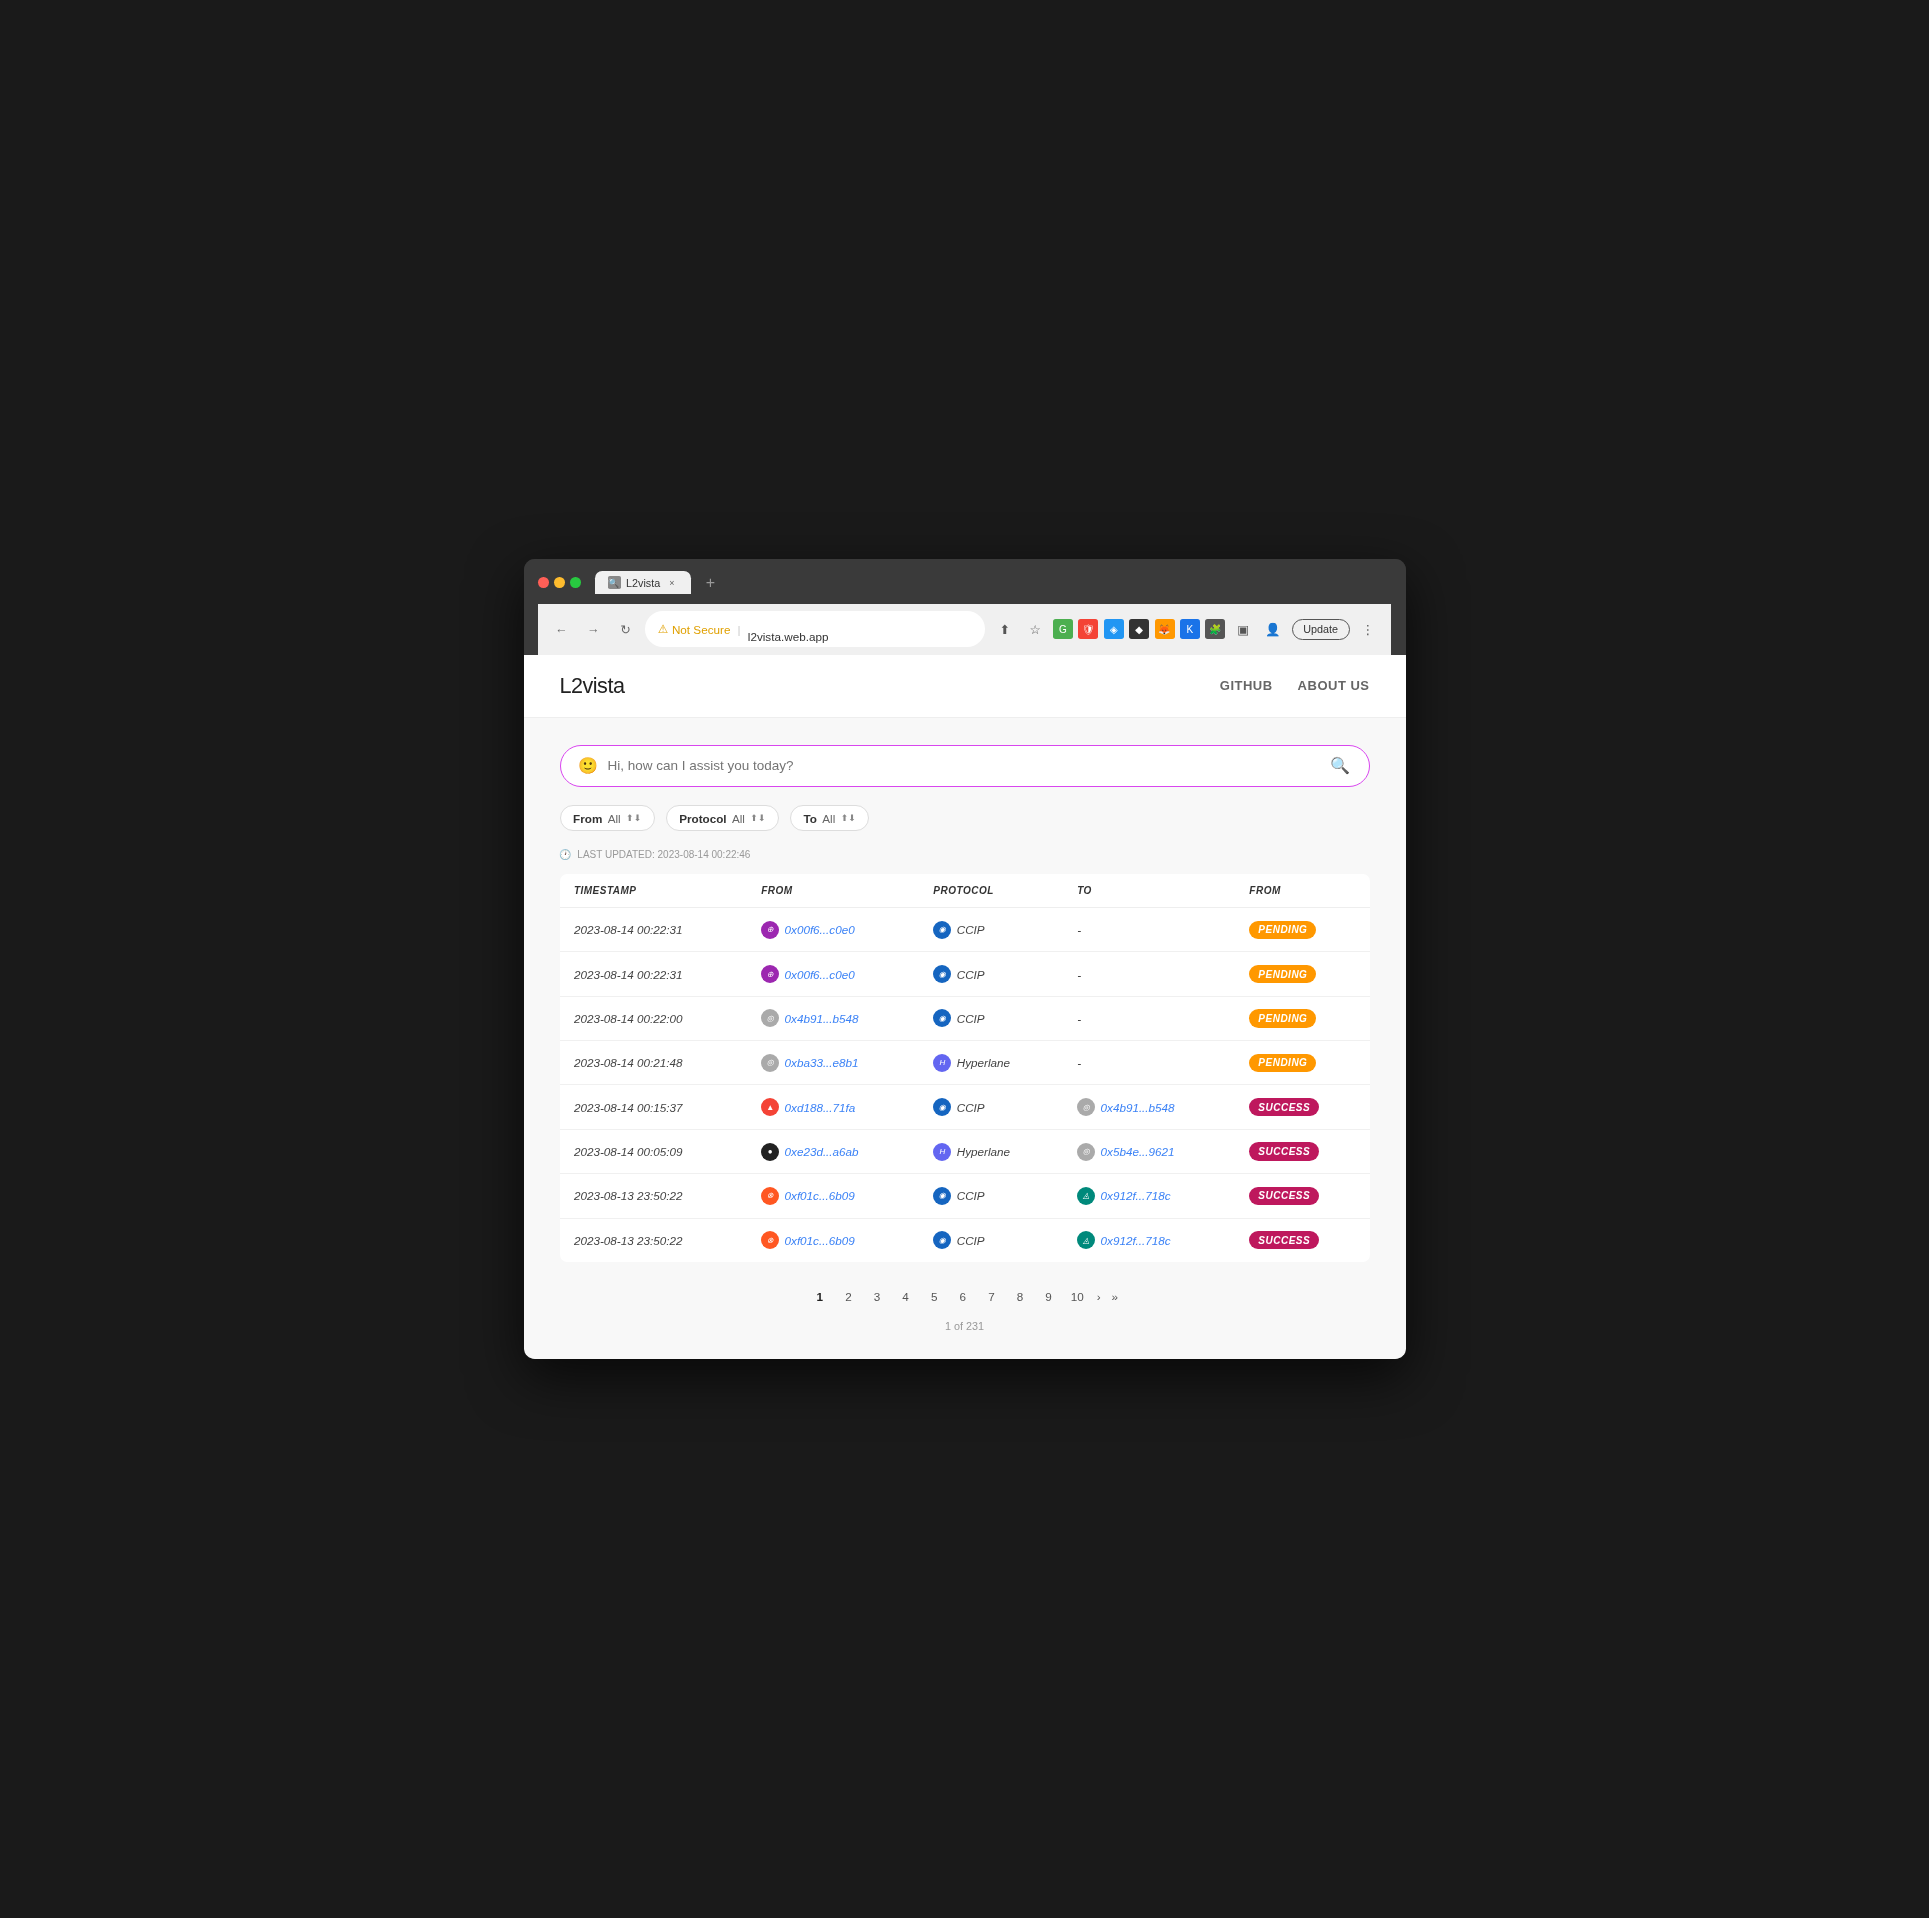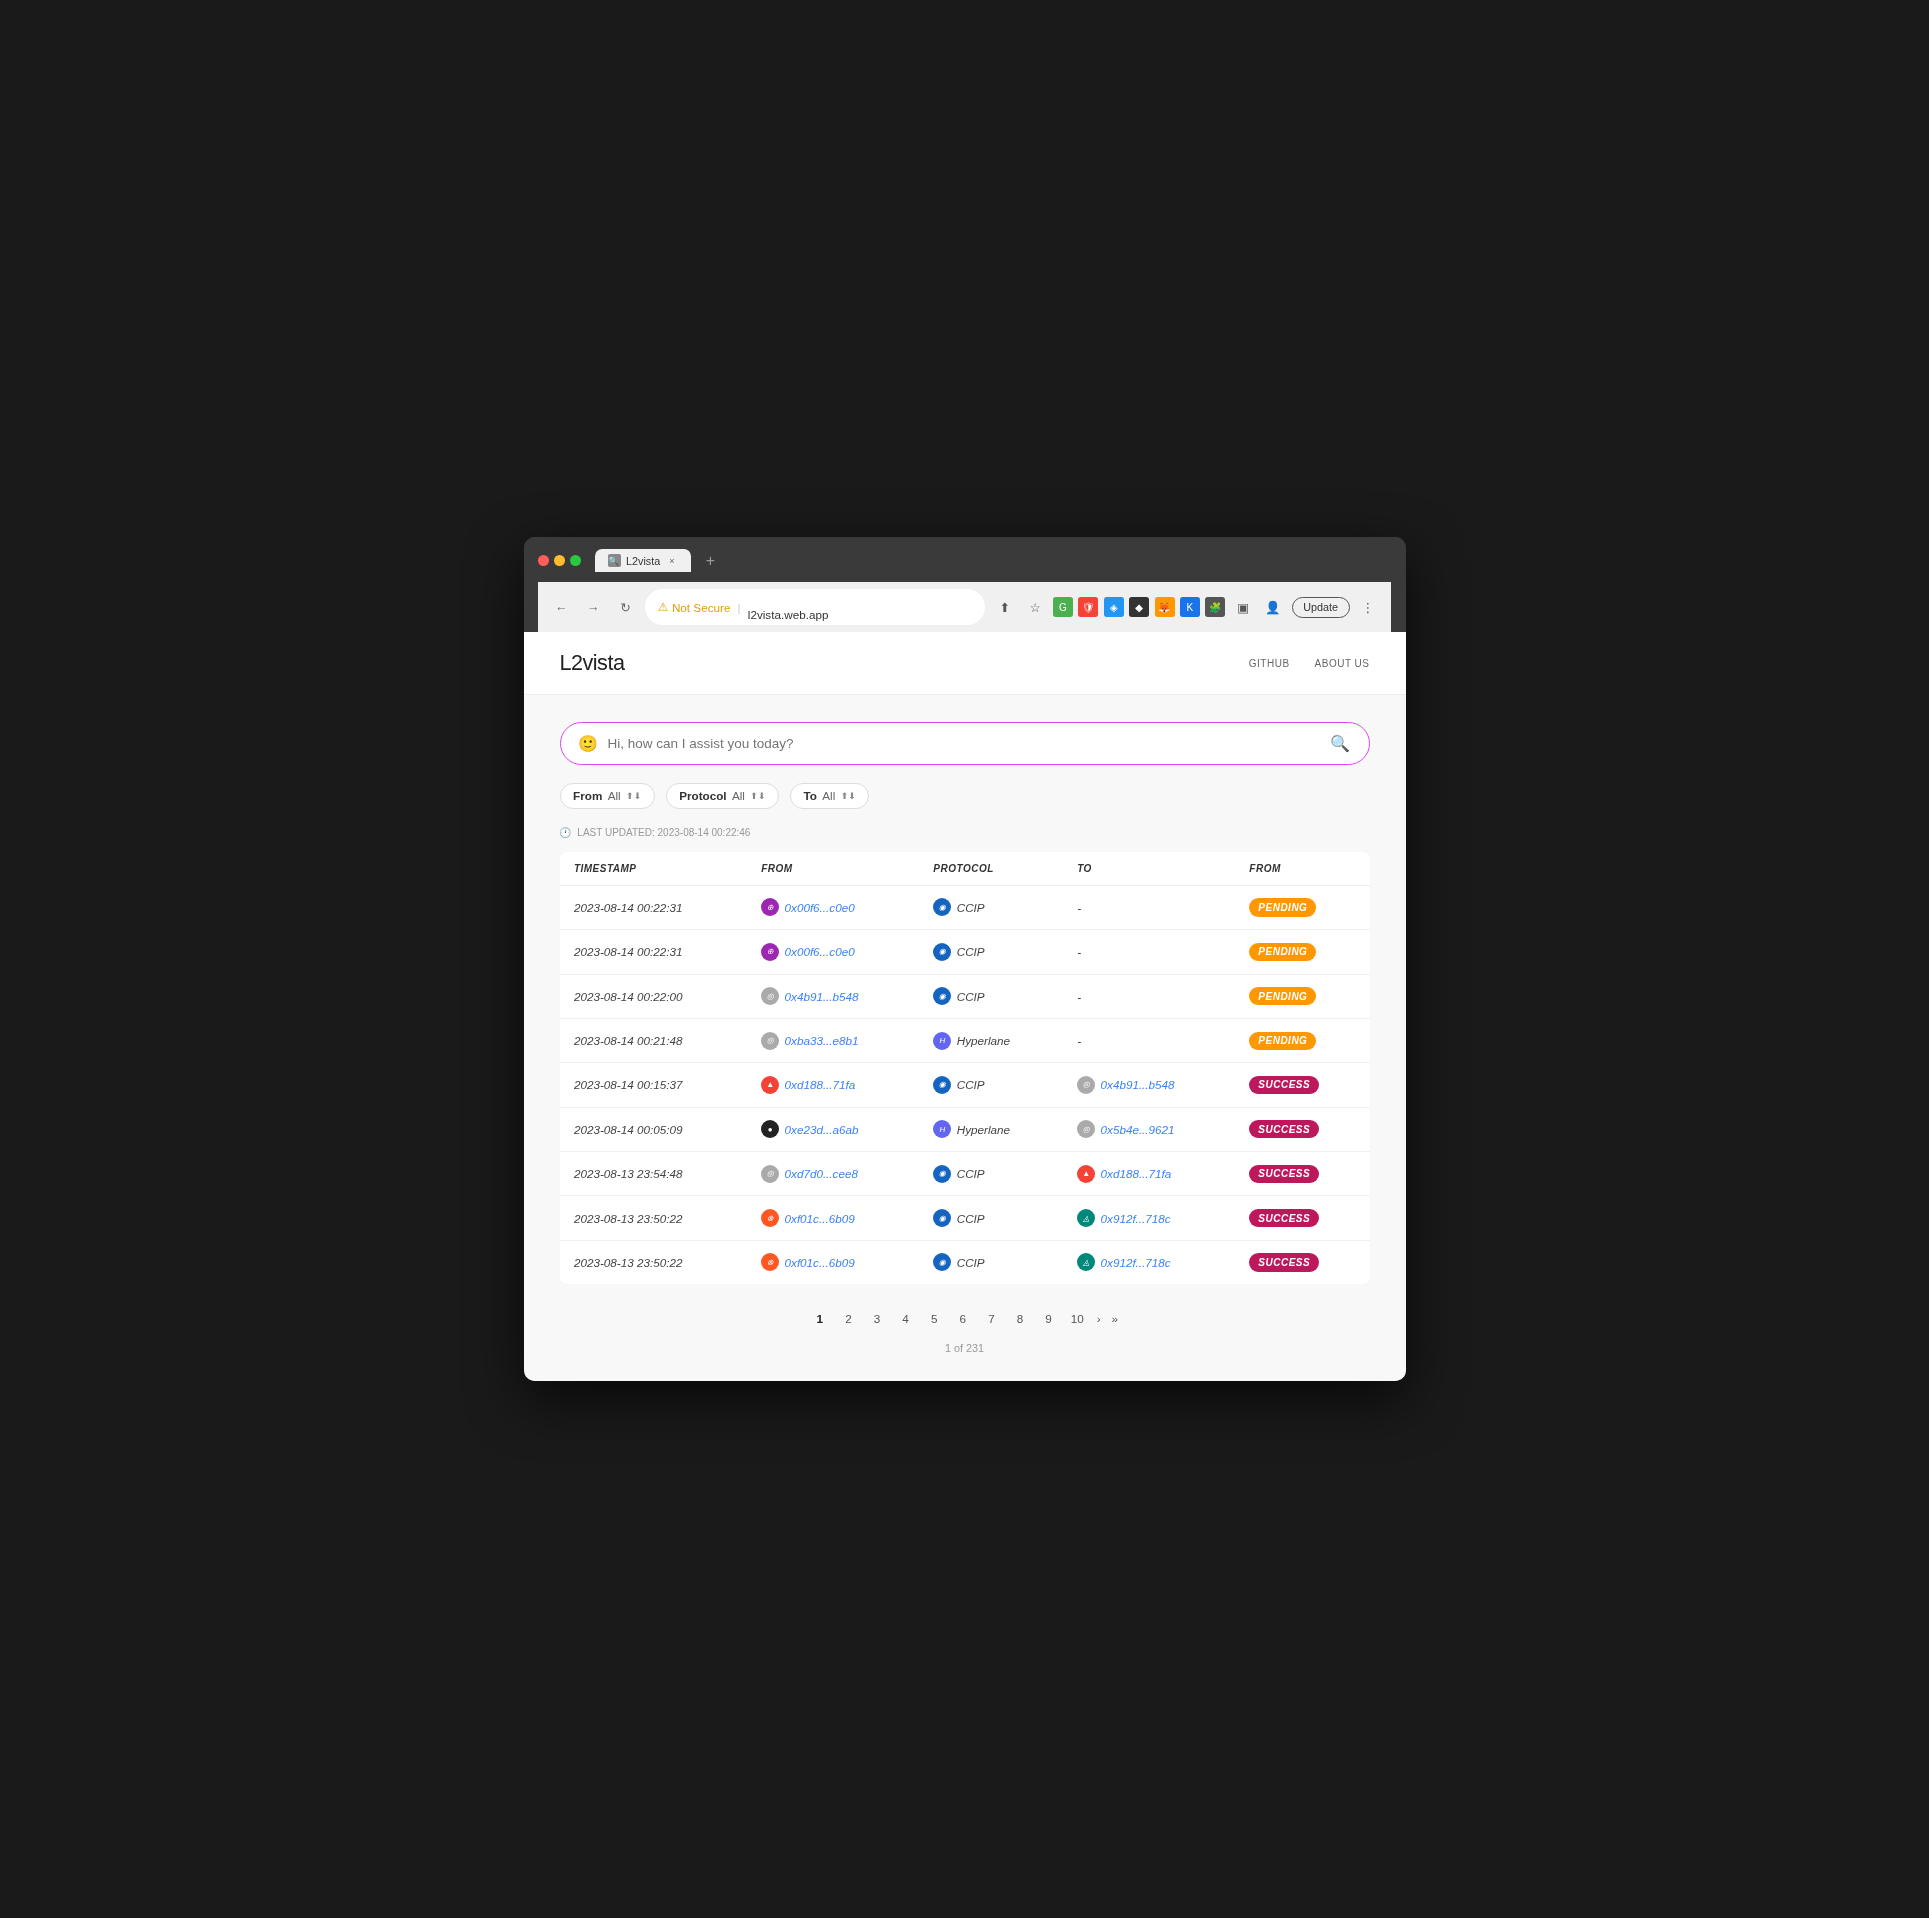--- a/index.html
+++ b/index.html
@@ -212,25 +212,25 @@
       color: #222;
       letter-spacing: -0.5px;
     }
 
     .header-nav {
       display: flex;
       gap: 25px;
     }
 
     .header-nav a {
-      font-size: 10px;
+      font-size: 13px;
       color: #666;
       text-decoration: none;
       letter-spacing: 0.5px;
-      font-weight: 400;
+      font-weight: 700;
     }
 
     .page-body {
       padding: 27px 36px;
     }
 
     
     .search-container {
       margin-bottom: 18px;
     }
@@ -612,33 +612,20 @@
               </td>
               <td>
                 <div class="protocol-cell"><span class="protocol-icon proto-hyp" style="font-size: 8px;">H</span>Hyperlane</div>
               </td>
               <td>
                 <a class="address-link" href="#"><span class="address-icon" style="background: rgb(170, 170, 170); color: white; font-size: 8px;">◎</span>0x5b4e...9621</a>
               </td>
               <td><span class="state-badge badge-success">SUCCESS</span></td>
             </tr>
             <tr>
-              <td class="timestamp-cell">2023-08-13 23:54:48</td>
-              <td>
-                <a class="address-link" href="#"><span class="address-icon" style="background: rgb(170, 170, 170); color: white; font-size: 8px;">◎</span>0xd7d0...cee8</a>
-              </td>
-              <td>
-                <div class="protocol-cell"><span class="protocol-icon proto-ccip" style="font-size: 8px;">◉</span>CCIP</div>
-              </td>
-              <td>
-                <a class="address-link" href="#"><span class="address-icon" style="background: rgb(244, 67, 54); color: white; font-size: 8px;">▲</span>0xd188...71fa</a>
-              </td>
-              <td><span class="state-badge badge-success">SUCCESS</span></td>
-            </tr>
-            <tr>
               <td class="timestamp-cell">2023-08-13 23:50:22</td>
               <td>
                 <a class="address-link" href="#"><span class="address-icon" style="background: rgb(255, 87, 34); color: white; font-size: 8px;">⊗</span>0xf01c...6b09</a>
               </td>
               <td>
                 <div class="protocol-cell"><span class="protocol-icon proto-ccip" style="font-size: 8px;">◉</span>CCIP</div>
               </td>
               <td>
                 <a class="address-link" href="#"><span class="address-icon" style="background: rgb(0, 137, 123); color: white; font-size: 8px;">◬</span>0x912f...718c</a>
               </td>

